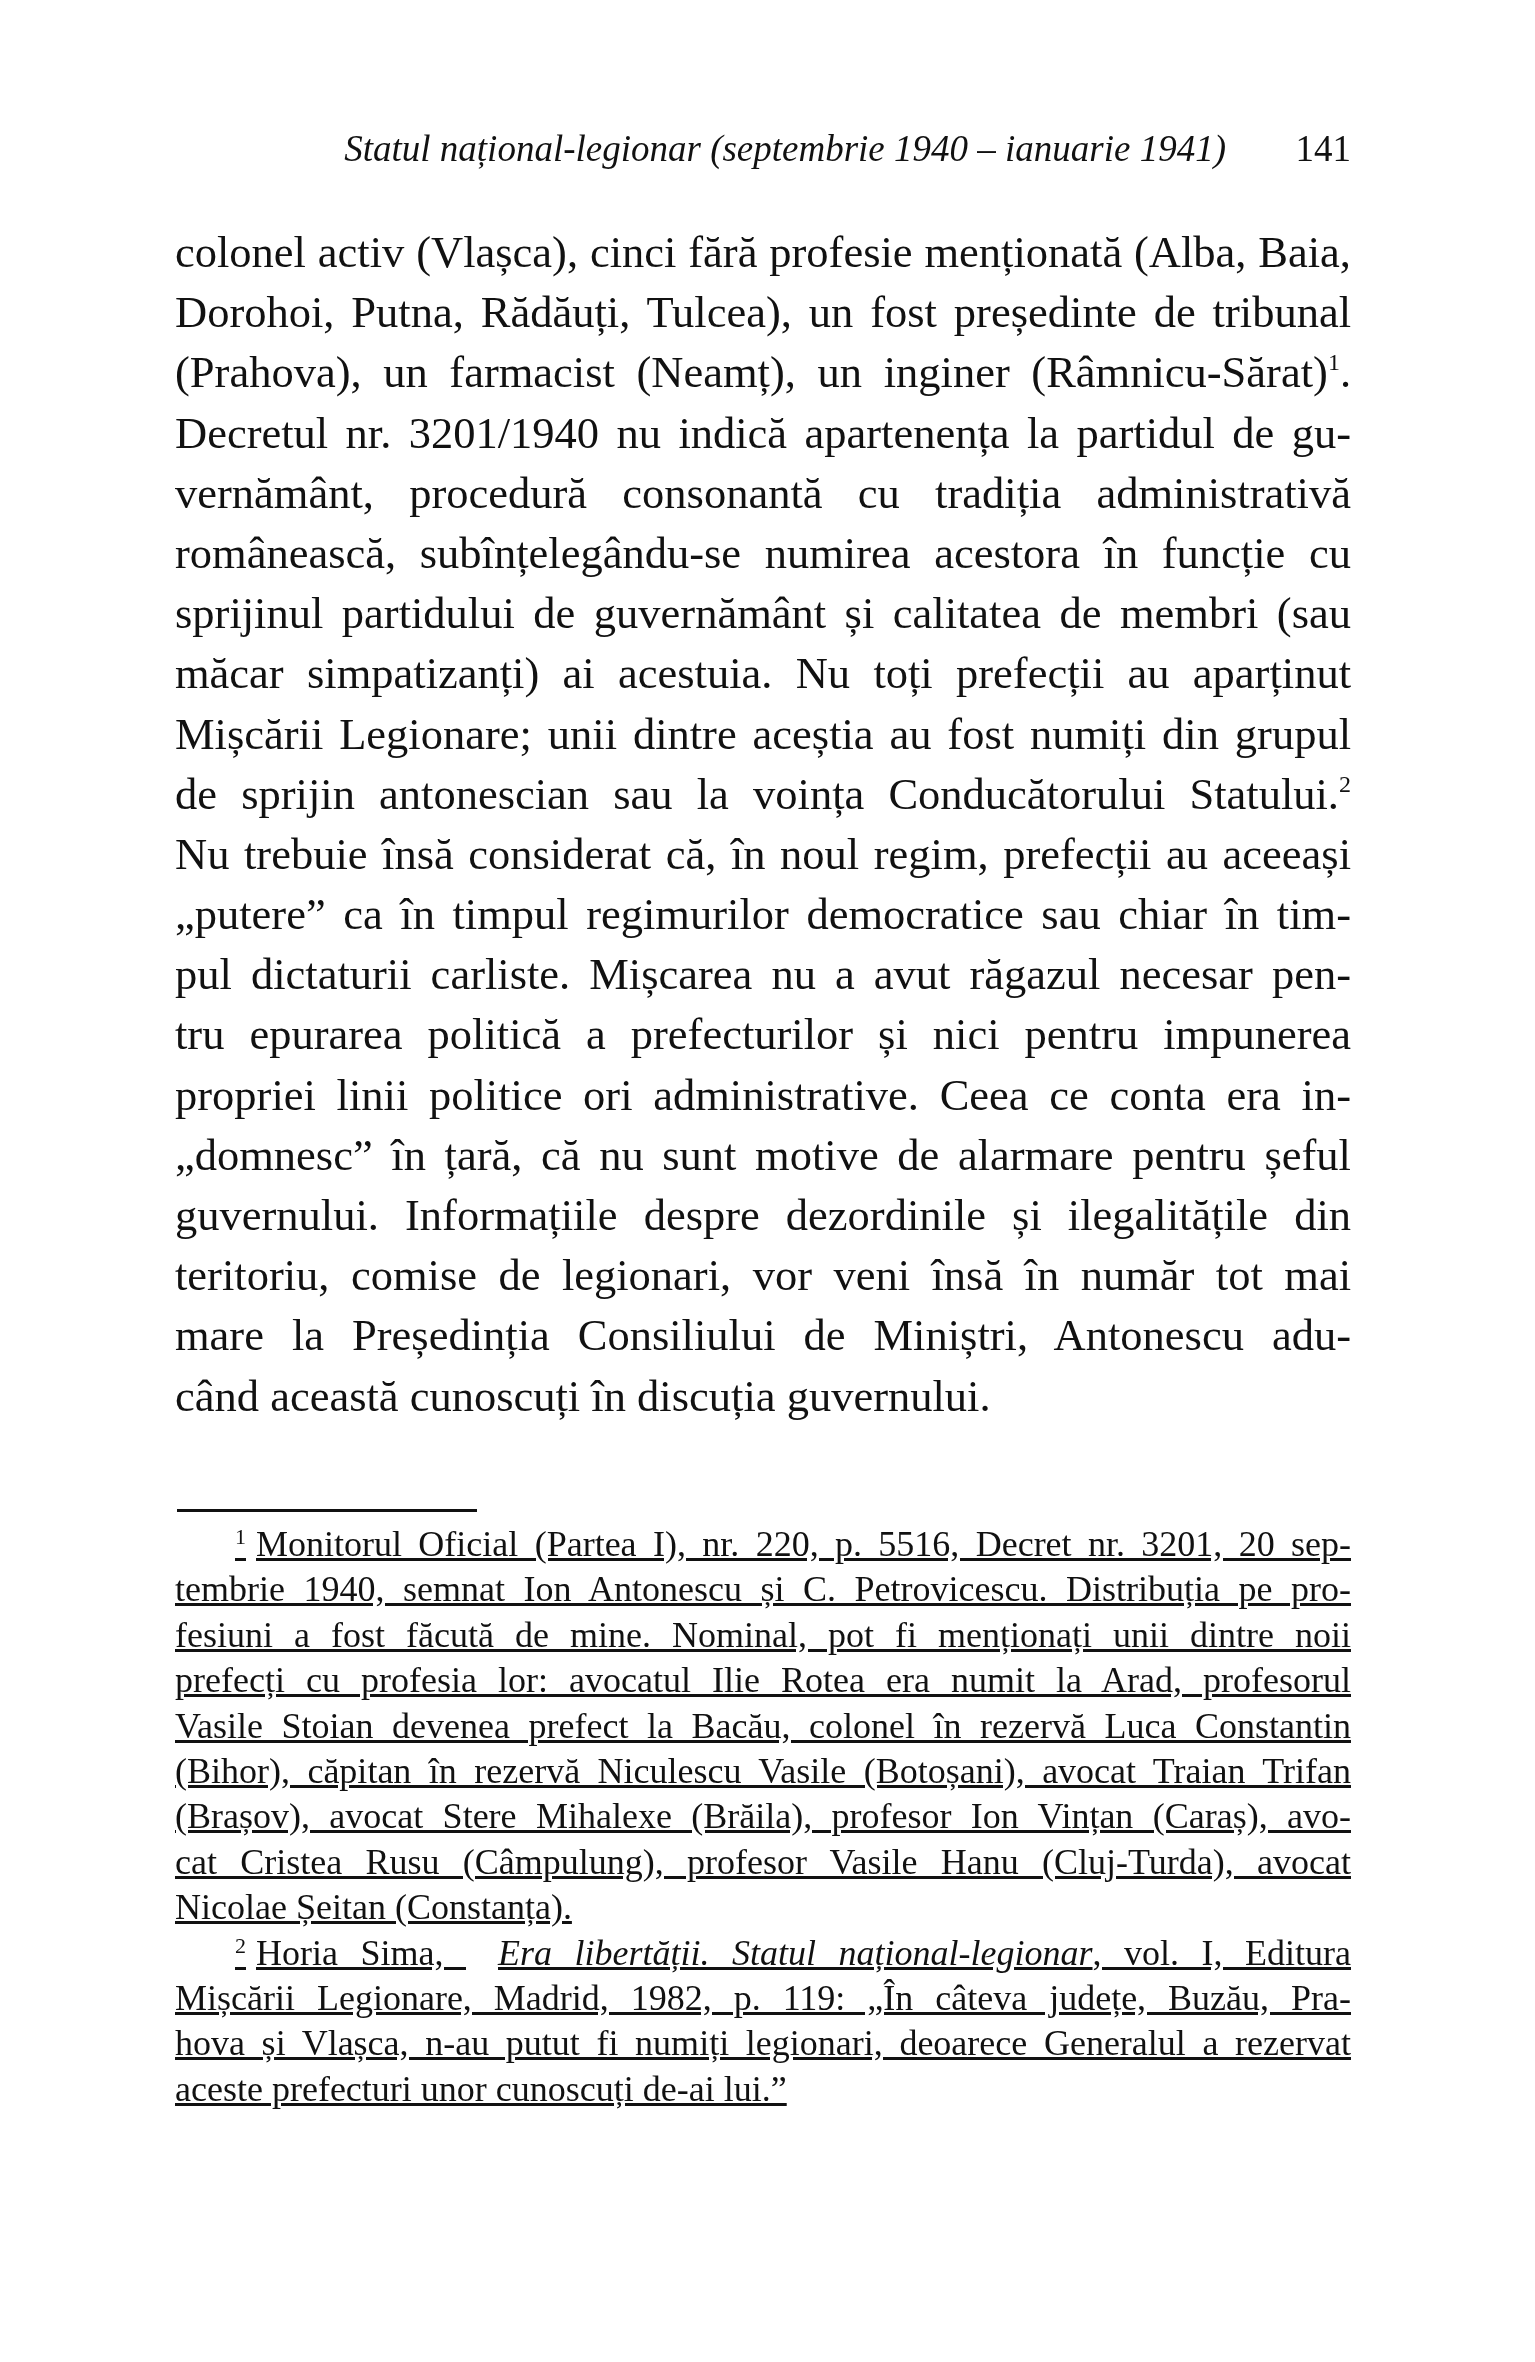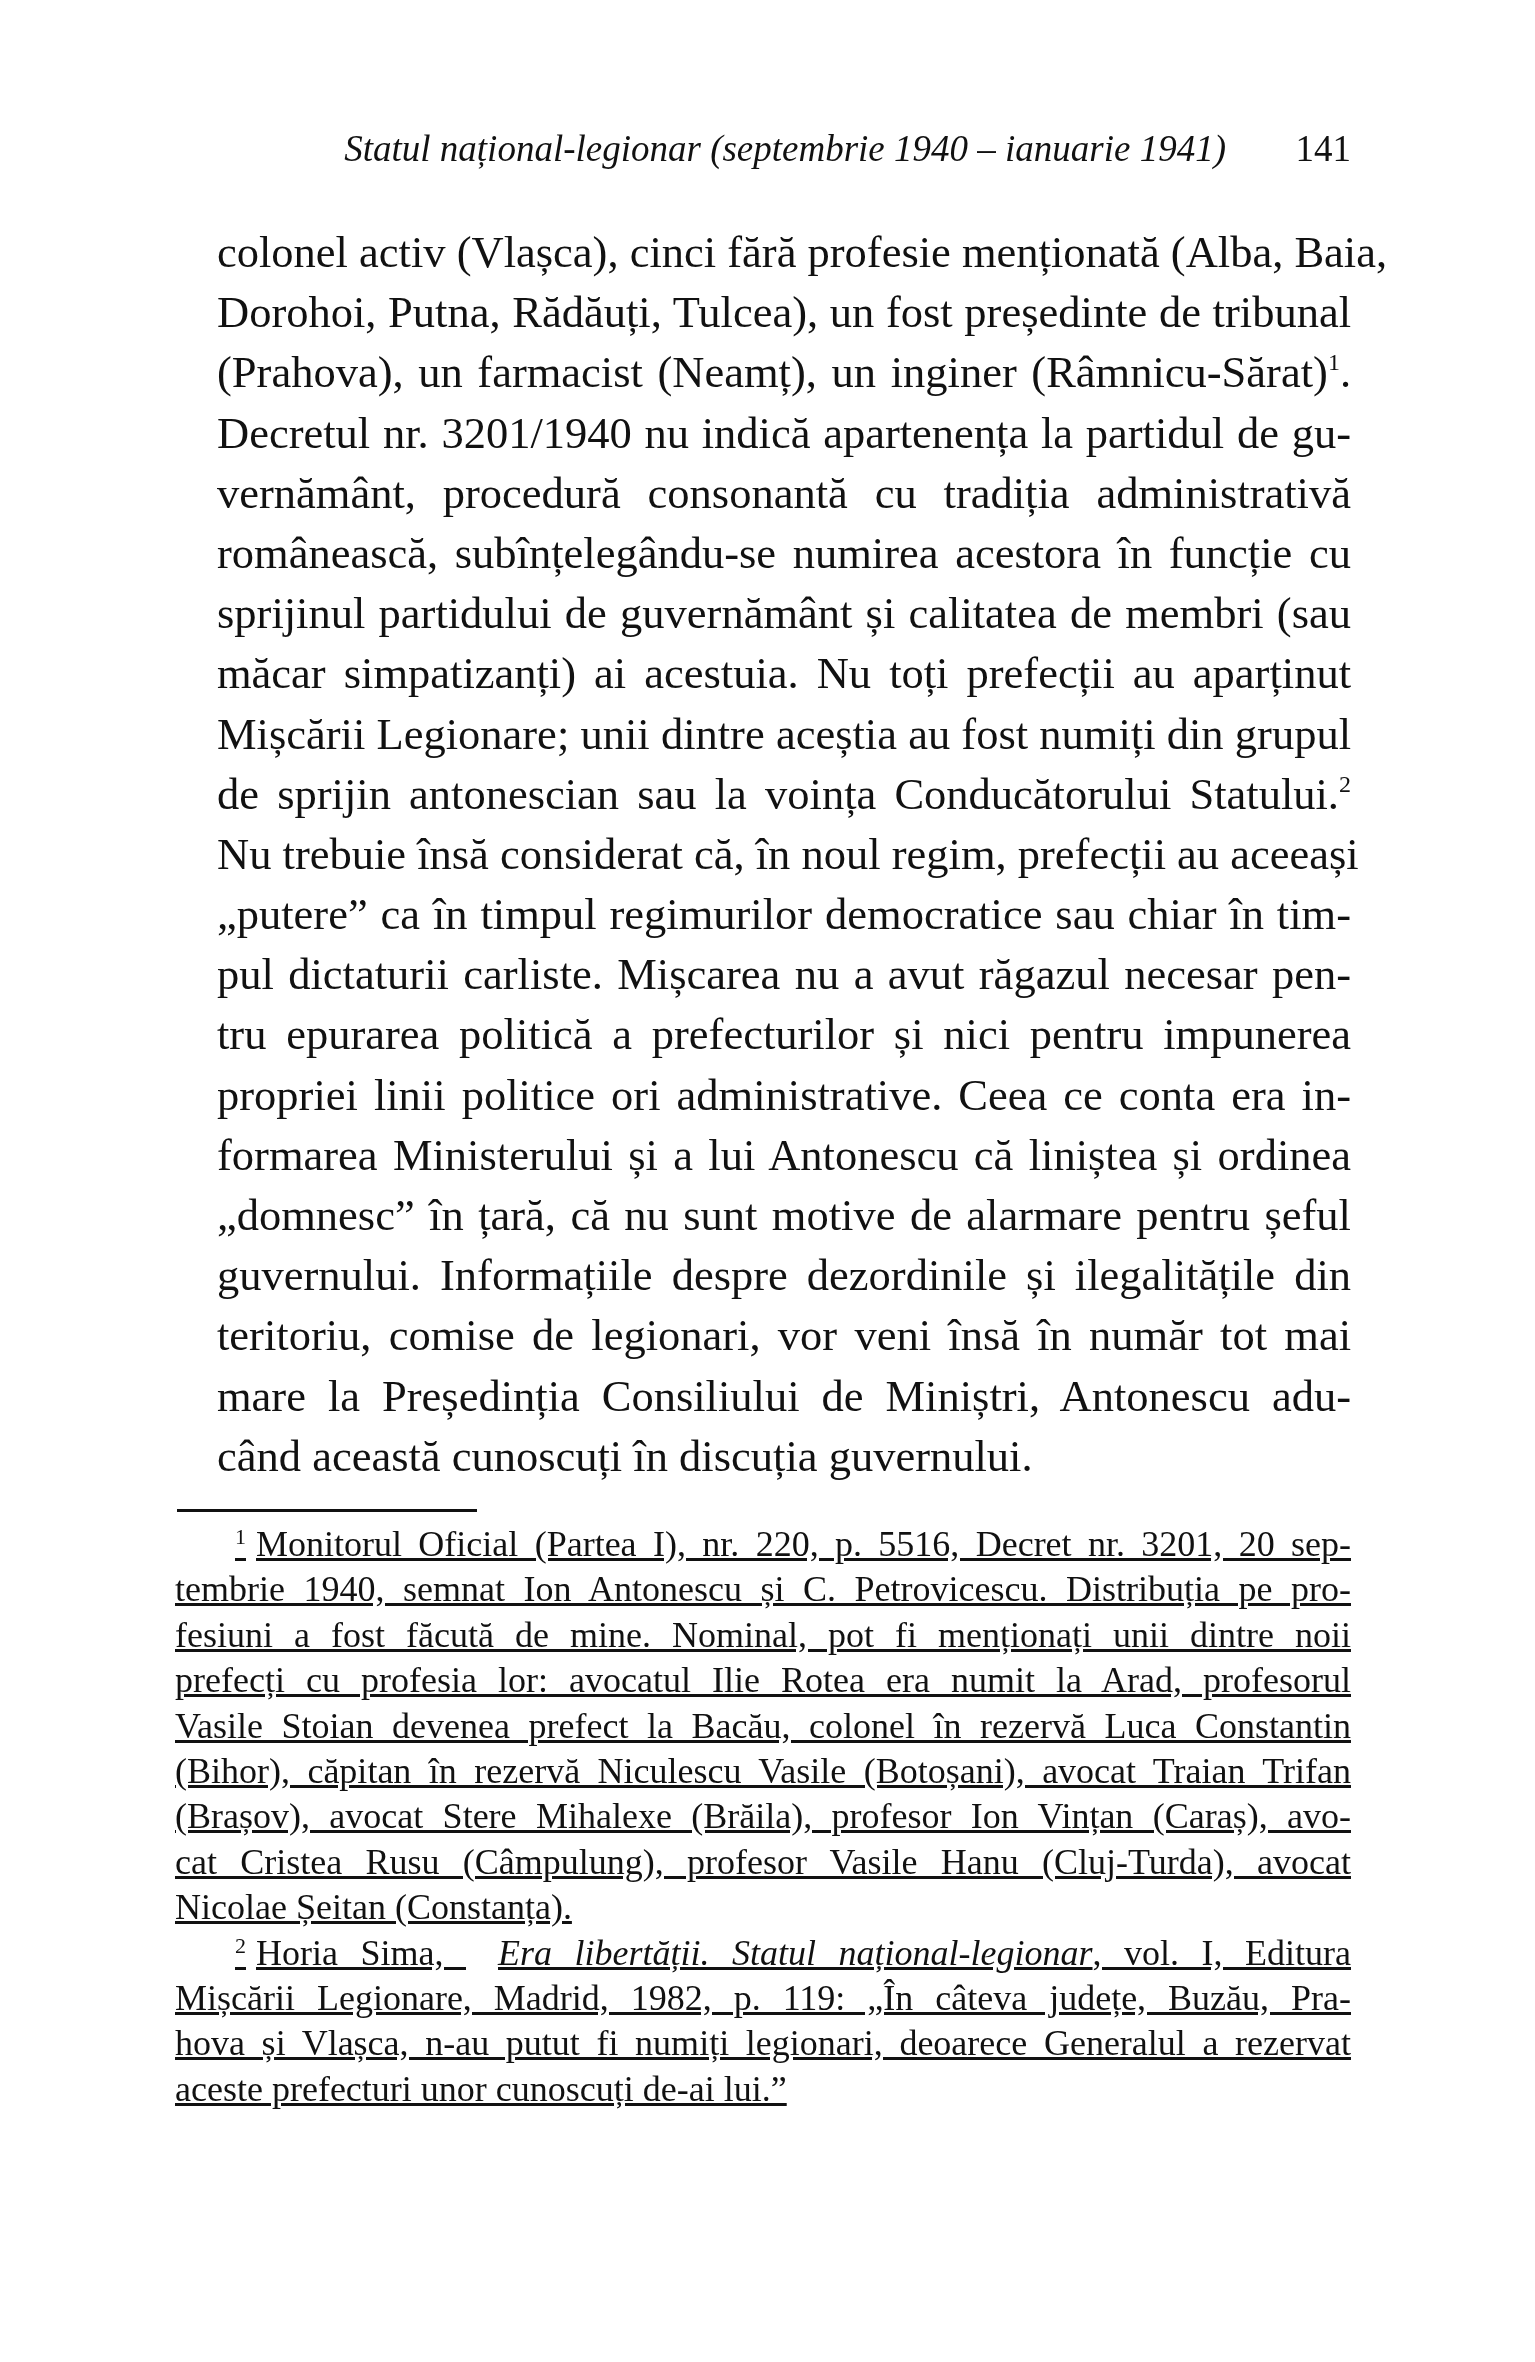--- a/index.html
+++ b/index.html
@@ -51,21 +51,20 @@
     width: 1176px;
   }
   .line {
     display: block;
     font-size: 44.5px;
     line-height: 60.2px;
     height: 60.2px;
     white-space: nowrap;
     text-align: justify;
     text-align-last: justify;
-    margin-left: 42px;
   }
   .line.last {
     text-align-last: left;
   }
   sup.fnref {
     font-size: 24px;
     vertical-align: top;
     line-height: 1;
     position: relative;
     top: 8px;
@@ -129,21 +128,20 @@
     <span class="line">românească, subînțelegându-se numirea acestora în funcție cu</span>
     <span class="line">sprijinul partidului de guvernământ și calitatea de membri (sau</span>
     <span class="line">măcar simpatizanți) ai acestuia. Nu toți prefecții au aparținut</span>
     <span class="line">Mișcării Legionare; unii dintre aceștia au fost numiți din grupul</span>
     <span class="line"><span>de sprijin antonescian sau la voința Conducătorului Statului.</span><sup class="fnref">2</sup></span>
     <span class="line">Nu trebuie însă considerat că, în noul regim, prefecții au aceeași</span>
     <span class="line">„putere” ca în timpul regimurilor democratice sau chiar în tim-</span>
     <span class="line">pul dictaturii carliste. Mișcarea nu a avut răgazul necesar pen-</span>
     <span class="line">tru epurarea politică a prefecturilor și nici pentru impunerea</span>
     <span class="line">propriei linii politice ori administrative. Ceea ce conta era in-</span>
-    <span class="line">formarea Ministerului și a lui Antonescu că liniștea și ordinea</span>
     <span class="line">„domnesc” în țară, că nu sunt motive de alarmare pentru șeful</span>
     <span class="line">guvernului. Informațiile despre dezordinile și ilegalitățile din</span>
     <span class="line">teritoriu, comise de legionari, vor veni însă în număr tot mai</span>
     <span class="line">mare la Președinția Consiliului de Miniștri, Antonescu adu-</span>
     <span class="line last">când această cunoscuți în discuția guvernului.</span>
   </div>
 
   <div class="footnote-rule"></div>
 
   <div class="footnotes">

